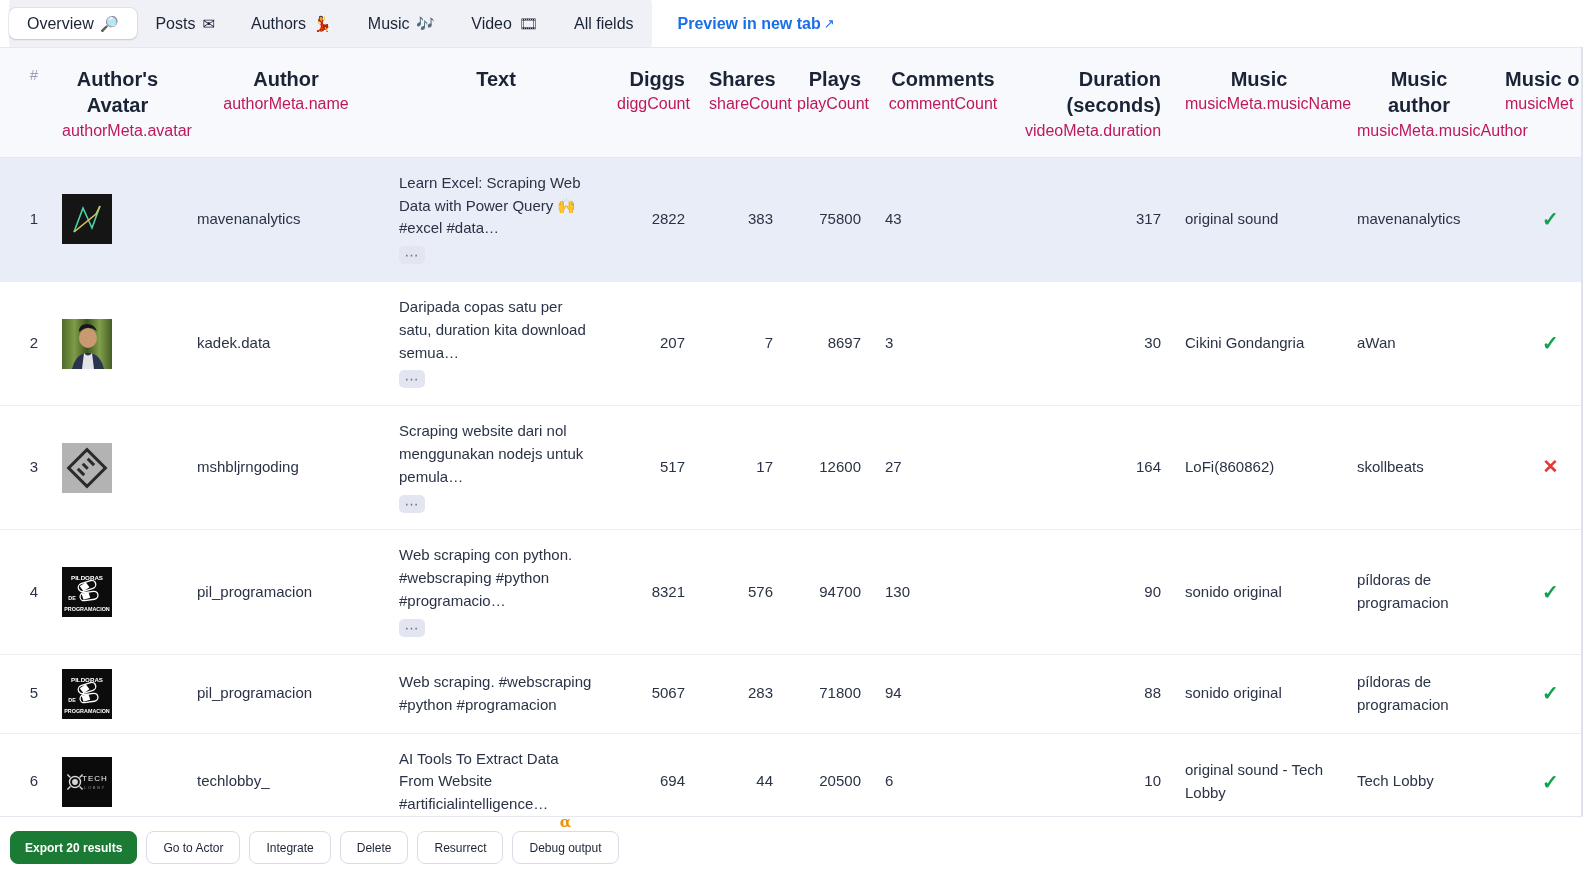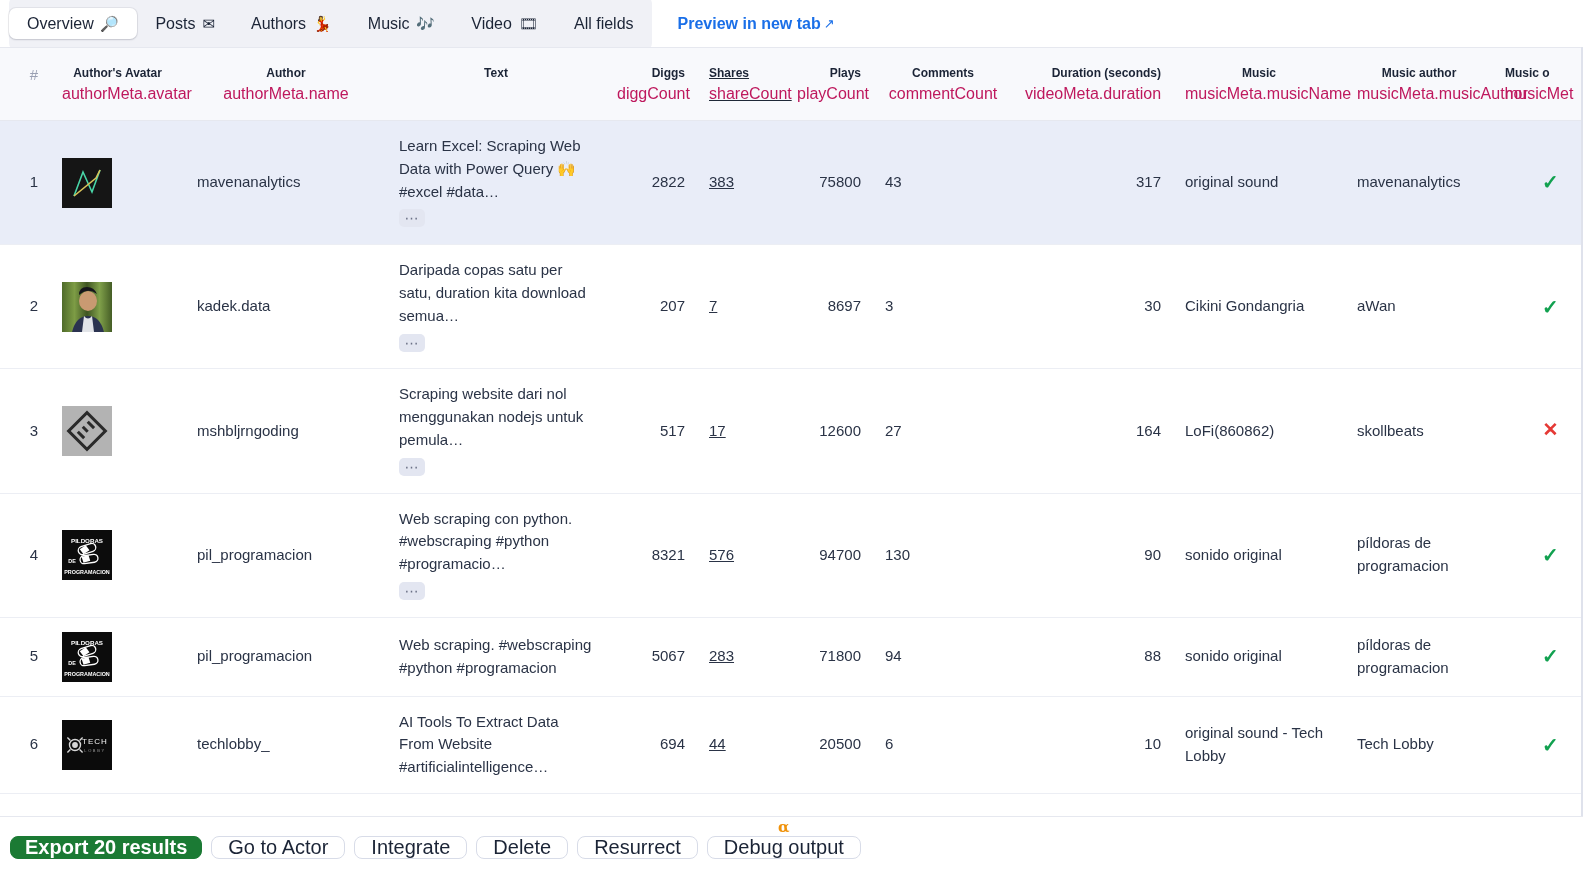--- a/index.html
+++ b/index.html
@@ -61,21 +61,21 @@
     font-size: 15px;
   }
   table.grid thead th {
     background: #f8f9fc;
     border-bottom: 1px solid #e6e8ef;
     vertical-align: top;
     padding: 18px 12px 16px 12px;
     font-weight: 400;
   }
   .th-title {
-    font-size: 12px; font-weight: 700; color: #1b2436;
+    font-size: 20px; font-weight: 700; color: #1b2436;
     line-height: 1.32; display:block;
   }
   .th-sub {
     font-size: 16px; color: #be185d; line-height: 1.32; display:block;
     margin-top: 1px; white-space: nowrap;
   }
   .th-hash { font-size: 15px; color:#9aa0b3; font-weight:400; }
 
   table.grid tbody td {
     border-bottom: 1px solid #eceef4;
@@ -84,21 +84,21 @@
     color: #2a3346;
     line-height: 1.52;
   }
   tr.row-sel td { background: #e9edf8; border-bottom-color: #dfe4f2; }
 
   .c-idx   { width: 50px;  text-align: right; color:#9aa0b3; font-size:15px; padding-right:2px;}
   .c-av    { width: 135px; }
   .c-auth  { width: 202px; }
   .c-text  { width: 218px; }
   .c-digg  { width: 92px;  text-align: right; }
-  .c-shar  { width: 88px;  text-align: left; text-decoration: underline; }
+  .c-shar  { width: 88px;  text-align: right; }
   .c-play  { width: 88px;  text-align: right; }
   .c-comm  { width: 140px; }
   .c-dur   { width: 160px; text-align: right; }
   .c-mus   { width: 172px; }
   .c-musa  { width: 148px; }
   .c-muso  { width: 115px; text-align: center; }
 
   .avatar {
     width: 50px; height: 50px; border-radius: 0;
     display: block; overflow: hidden; position: relative;
@@ -119,23 +119,23 @@
   
   .bottombar {
     position: absolute; left: 0; bottom: 0;
     width: 1583px; height: 62px;
     background: #ffffff;
     display: flex; align-items: center; gap: 9px;
     padding: 0 10px;
     border-top: 1px solid #e6e8ef;
   }
   .btn {
-    height: 23px; padding: 0 16px;
+    height: 33px; padding: 0 16px;
     display: inline-flex; align-items: center; justify-content:flex-end;
-    border-radius: 8px; font-size: 20px; white-space: nowrap;
+    border-radius: 8px; font-size: 12px; white-space: nowrap;
     cursor: pointer; user-select: none;
     background: #ffffff; color: #1b2436;
     border: 1px solid #d8dce8;
   }
   .btn-primary {
     background: #1b7a34; border-color: #1b7a34; color: #ffffff;
     font-weight: 700; padding: 0 14px;
   }
   .btn-wrap { position: relative; display: inline-flex; }
   .alpha-badge {

